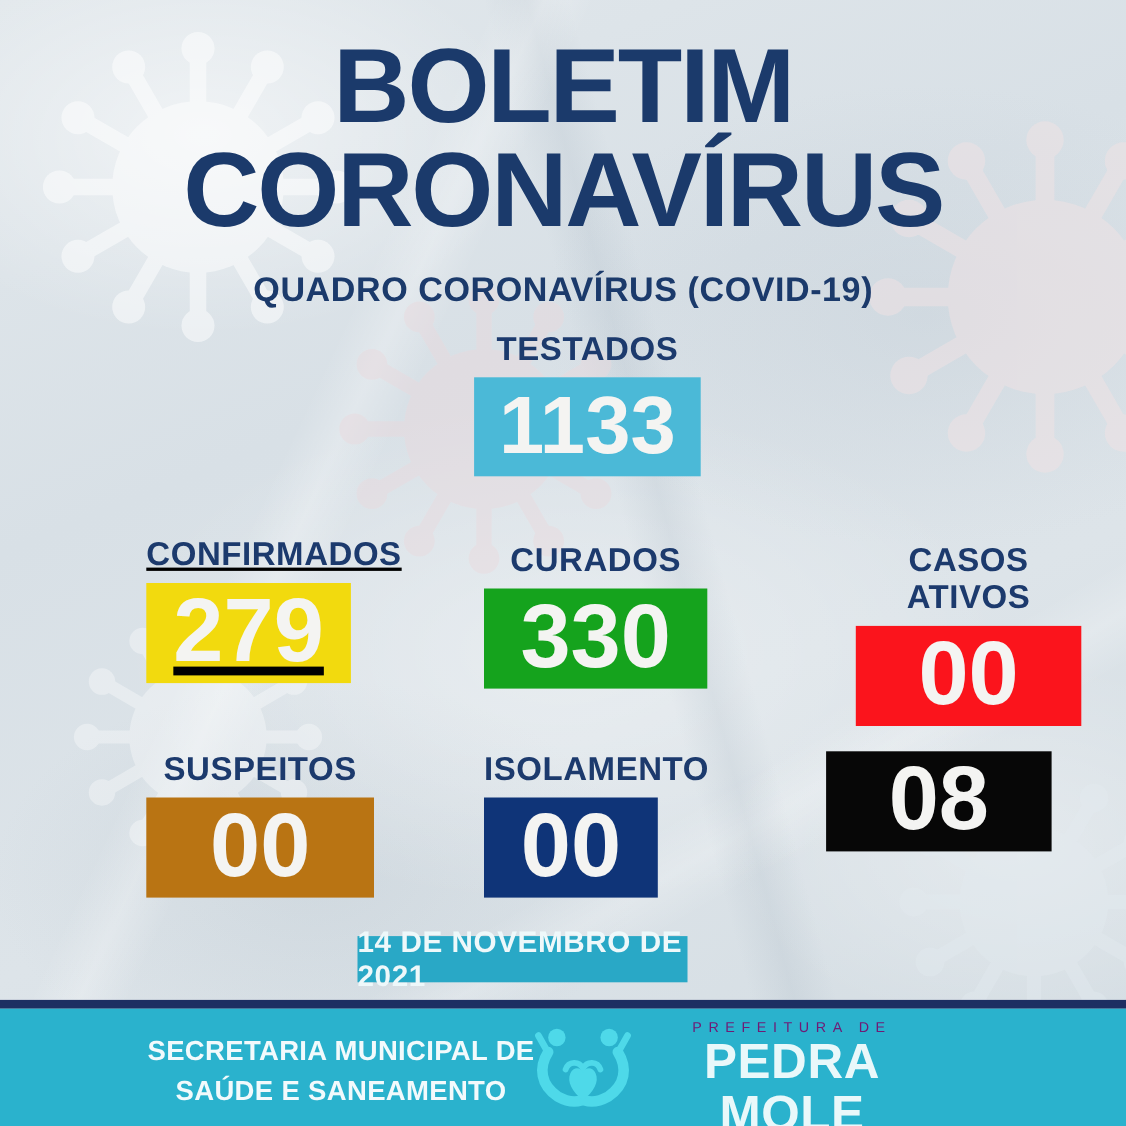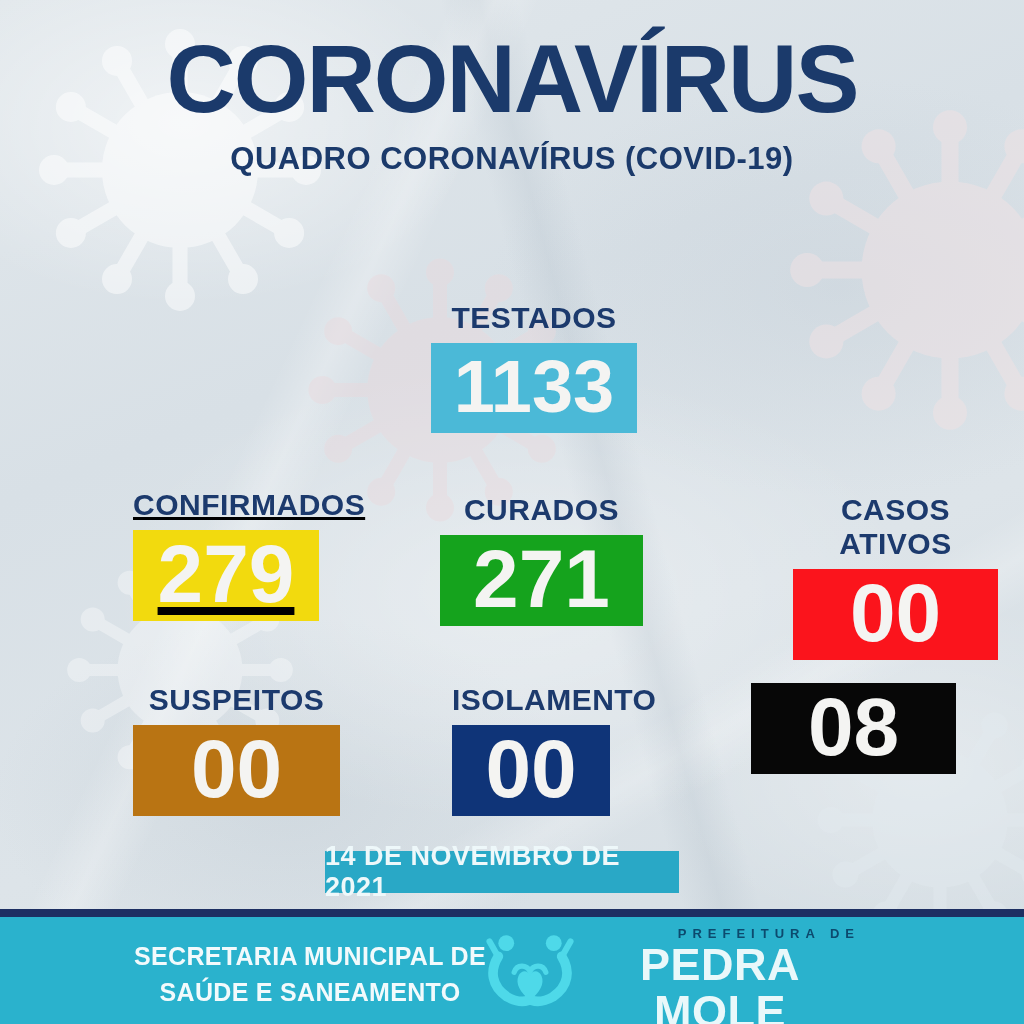--- a/index.html
+++ b/index.html
@@ -22,57 +22,57 @@
       linear-gradient(75deg, rgba(160,175,188,0) 55%, rgba(160,175,188,0.18) 58%, rgba(160,175,188,0) 61%),
       linear-gradient(150deg, rgba(255,255,255,0) 68%, rgba(255,255,255,0.22) 71%, rgba(255,255,255,0) 74%);
   }
   .wm { position:absolute; pointer-events:none; }
 
   .header { position:absolute; top:32px; left:0; width:100%; text-align:center; z-index:2; }
   .title-line {
     color:#1b3a6b; font-weight:700; font-size:96px; line-height:0.98; letter-spacing:-2px;
   }
   .subtitle {
-    margin-top:15px; color:#1b3a6b; font-weight:700; font-size:31px; letter-spacing:0.5px;
+    margin-top:26px; color:#1b3a6b; font-weight:700; font-size:31px; letter-spacing:0.5px;
   }
 
   .stat { position:absolute; text-align:center; z-index:2;padding-left:46px; }
   .stat-label { color:#1c3a6d; font-weight:700; font-size:30px; letter-spacing:0.5px; margin-bottom:8px; }
   .stat-box {
     width:100%; display:flex; align-items:center; justify-content:center;
     color:#f4f4f2; font-weight:700;
   }
   .stat-box .stat-value { transform:translateY(-2px); }
 
   .stat-testados       { left:385px; top:301px; width:252px; }
   .stat-testados .stat-box { height:90px; font-size:74px; }
 
   .row-box { height:91px; font-size:82px; }
   .stat-confirmados    { left:87px;  top:488px; width:232px;text-decoration:underline; }
   .stat-curados        { left:394px; top:493px; width:249px; }
-  .stat-casos-ativos   { left:747px; top:493px; width:251px; }
+  .stat-casos-ativos   { left:732px; top:493px; width:251px; }
   .stat-suspeitos      { left:87px;  top:683px; width:253px; }
-  .stat-isolamento     { left:394px; top:683px; width:204px;margin-left:12px; }
+  .stat-isolamento     { left:394px; top:683px; width:204px; }
   .stat-obitos         { left:705px; top:683px; width:251px; }
 
   .date-banner {
-    position:absolute; left:325px; top:851px; width:354px; height:42px; z-index:2;
+    position:absolute; left:325px; top:851px; width:300px; height:42px; z-index:2;
     display:flex; align-items:center; justify-content:center;
     color:#eef8fa; font-weight:700; font-size:27px; letter-spacing:0.5px;
   }
 
   .footer-line { position:absolute; left:0; top:909px; width:100%; height:8px; background:#1d2f62; z-index:2; }
   .footer { position:absolute; left:0; top:917px; width:100%; height:107px; z-index:2; }
   .dept {
     position:absolute; left:108px; top:22px; width:404px; text-align:center;
     color:#f2fafc; font-weight:700; font-size:25px; line-height:1.42; letter-spacing:0.3px;
   }
   .emblem { position:absolute; left:486px; top:13px; width:88px; height:88px; color:#4ed9e9; }
   .brand { position:absolute; left:580px; top:9px; width:280px; text-align:center; }
-  .brand-pre { color:#0c4a6e; font-weight:700; font-size:13px; letter-spacing:6px;text-align:right; }
+  .brand-pre { color:#701a75; font-weight:400; font-size:13px; letter-spacing:6px; }
   .brand-name { color:#e9f8fa; font-weight:700; font-size:45px; line-height:1.05; letter-spacing:0.5px; }
 </style>
 </head>
 <body>
 
 <div class="canvas">
   <div class="crease"></div>
 
   <svg class="wm virus" style="left:30px; top:20px; width:300px; height:300px; color:#ffffff; opacity:.5" viewBox="-50 -50 100 100">
       <circle r="26" fill="currentColor"></circle>
@@ -204,20 +204,21 @@
       <circle cx="-21.000000000000018" cy="-36.37306695894641" r="5" fill="currentColor"></circle>
       <line x1="-4.776122516674677e-15" y1="-26" x2="-6.980486755139913e-15" y2="-38" stroke="currentColor" stroke-width="5" stroke-linecap="round"></line>
       <circle cx="-7.715274834628325e-15" cy="-42" r="5" fill="currentColor"></circle>
       <line x1="13.000000000000004" y1="-22.516660498395403" x2="19.000000000000004" y2="-32.90896534380867" stroke="currentColor" stroke-width="5" stroke-linecap="round"></line>
       <circle cx="21.000000000000004" cy="-36.373066958946424" r="5" fill="currentColor"></circle>
       <line x1="22.516660498395396" y1="-13.00000000000001" x2="32.90896534380866" y2="-19.000000000000018" stroke="currentColor" stroke-width="5" stroke-linecap="round"></line>
       <circle cx="36.37306695894641" cy="-21.000000000000018" r="5" fill="currentColor"></circle>
     </svg>
 
   <div class="header">
+    <div class="title-line">BOLETIM</div>
     <div class="title-line">CORONAVÍRUS</div>
     <div class="subtitle">QUADRO CORONAVÍRUS (COVID-19)</div>
   </div>
 
   <div class="stat stat-testados">
     <div class="stat-label">TESTADOS</div>
     <div class="stat-box" style="background: rgb(75, 185, 215); justify-content: center;">
       <span class="stat-value">1133</span>
     </div>
   </div>
@@ -225,21 +226,21 @@
   <div class="stat stat-confirmados">
     <div class="stat-label">CONFIRMADOS</div>
     <div class="stat-box row-box" style="background: rgb(242, 218, 14);">
       <span class="stat-value">279</span>
     </div>
   </div>
 
   <div class="stat stat-curados">
     <div class="stat-label">CURADOS</div>
     <div class="stat-box row-box" style="background: rgb(21, 163, 29);">
-      <span class="stat-value">271</span>
+      <span class="stat-value">330</span>
     </div>
   </div>
 
   <div class="stat stat-casos-ativos">
     <div class="stat-label">CASOS ATIVOS</div>
     <div class="stat-box row-box" style="background: rgb(251, 20, 28);">
       <span class="stat-value">00</span>
     </div>
   </div>
 

